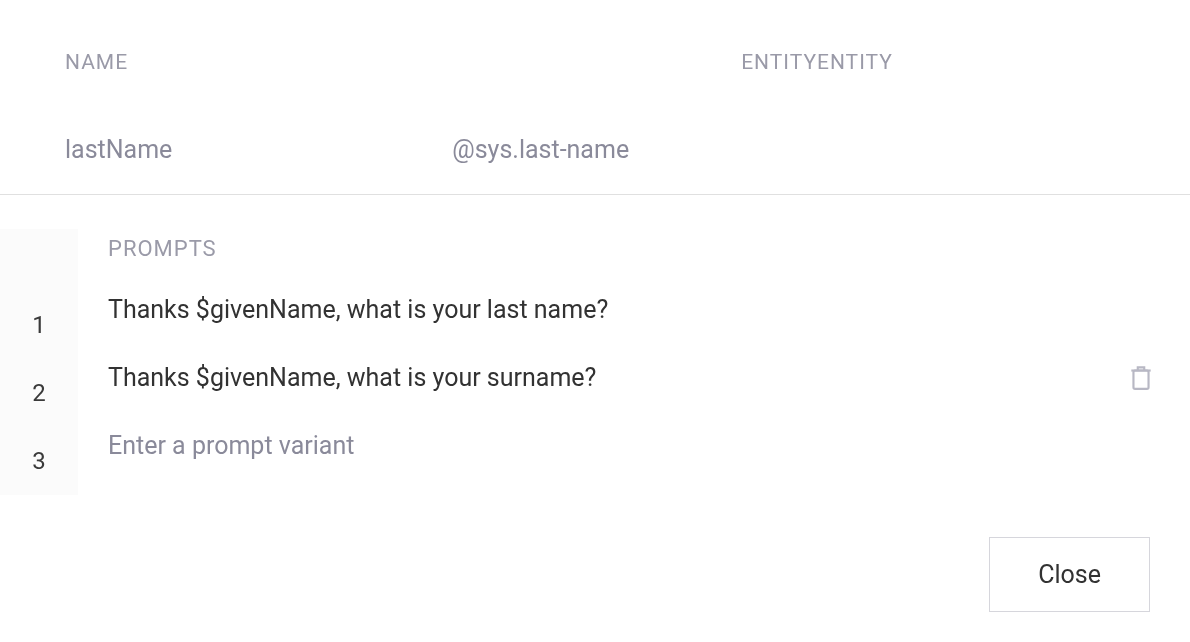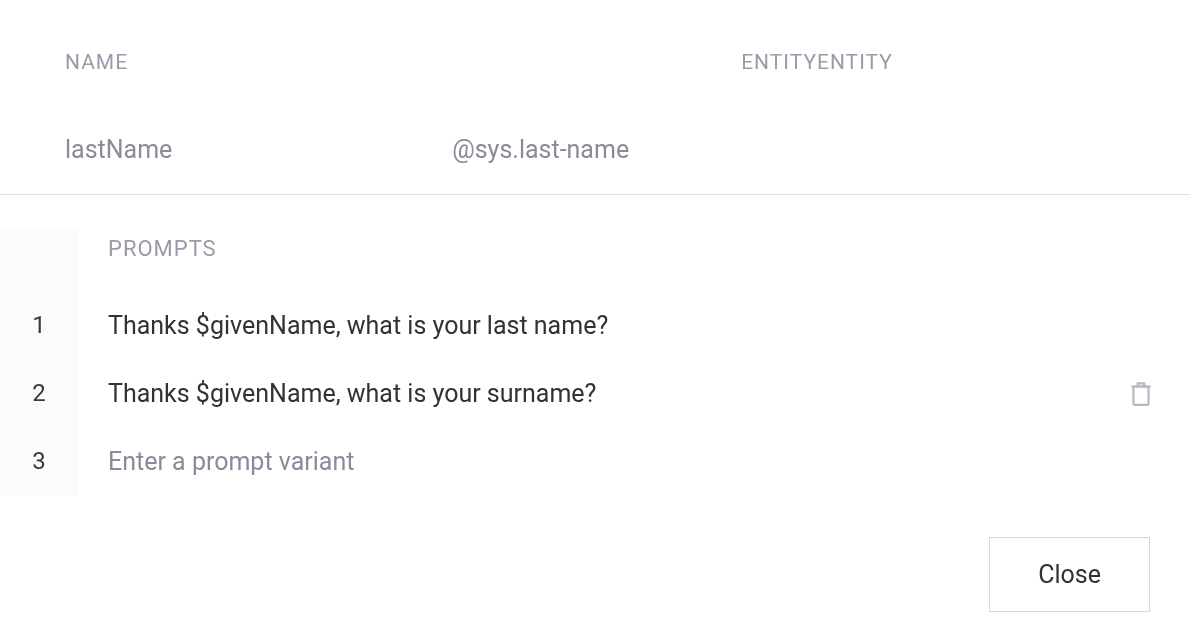--- a/index.html
+++ b/index.html
@@ -61,21 +61,21 @@
     }
     .prompts-body {
       flex: 1;
       padding-left: 30px;
     }
     .prompts-title {
       font-size: 22px;
       font-weight: 400;
       letter-spacing: 1px;
       color: #9a9aa8;
-      margin-bottom: 24px;
+      margin-bottom: 8px;
       height: 38px;
       display: flex;
       align-items: center;
     }
     .prompt-row {
       height: 68px;
       display: flex;
       align-items: center;
       padding-right: 30px;
     }

